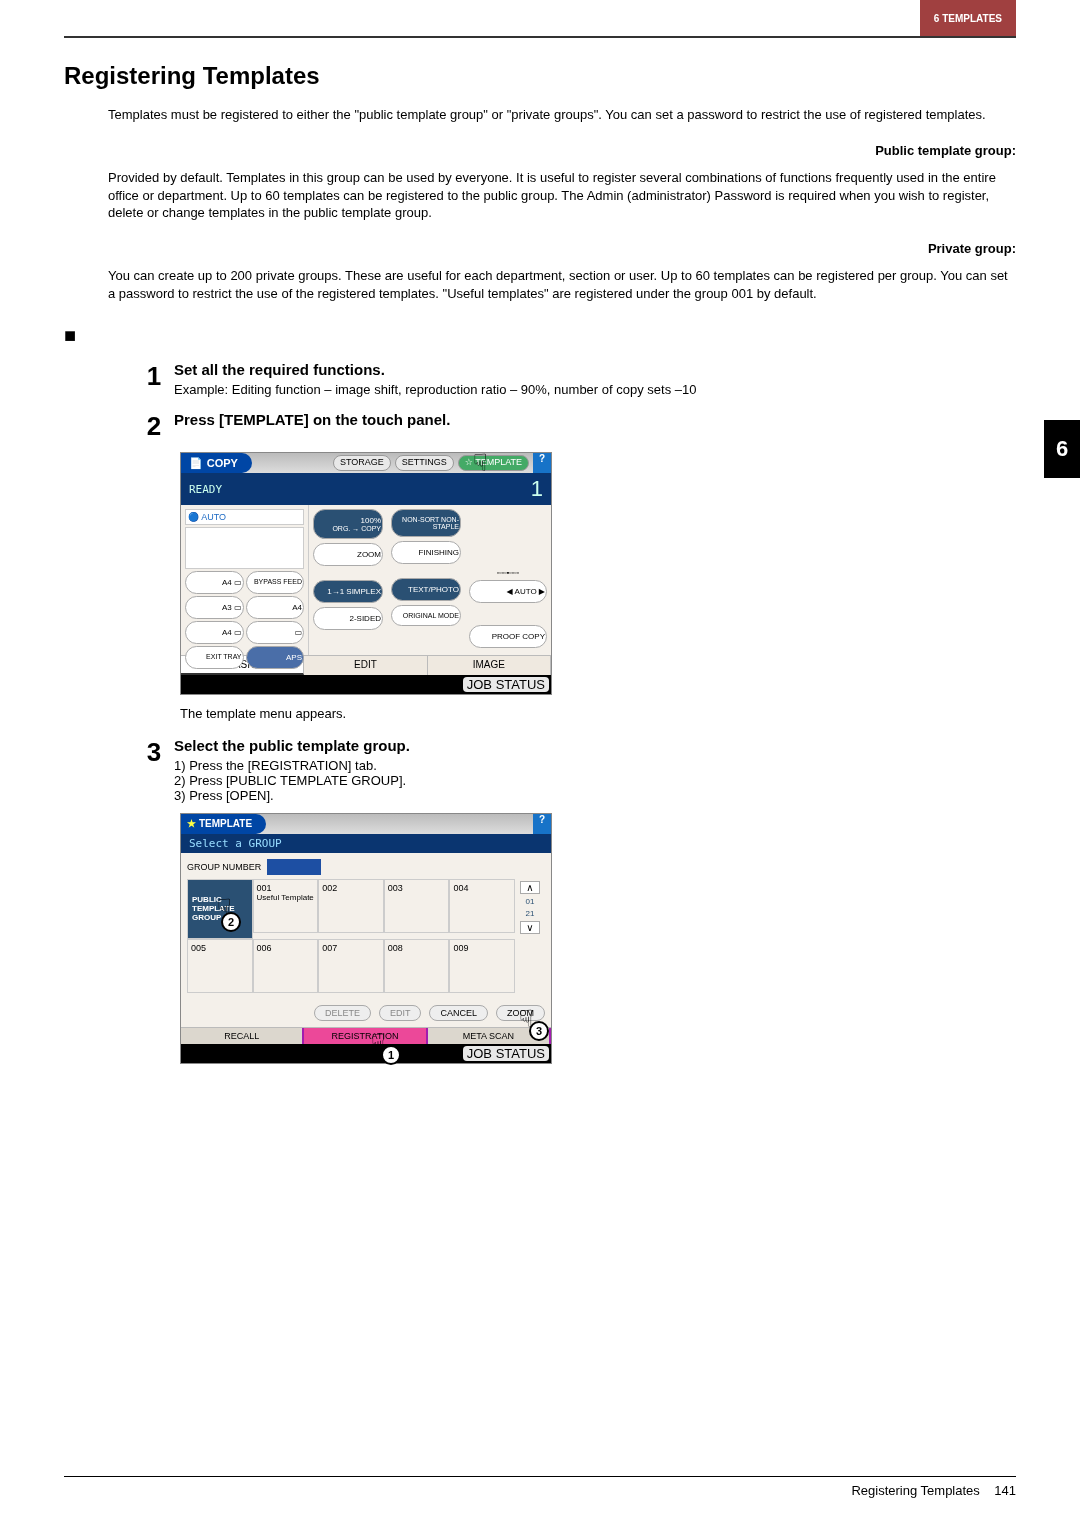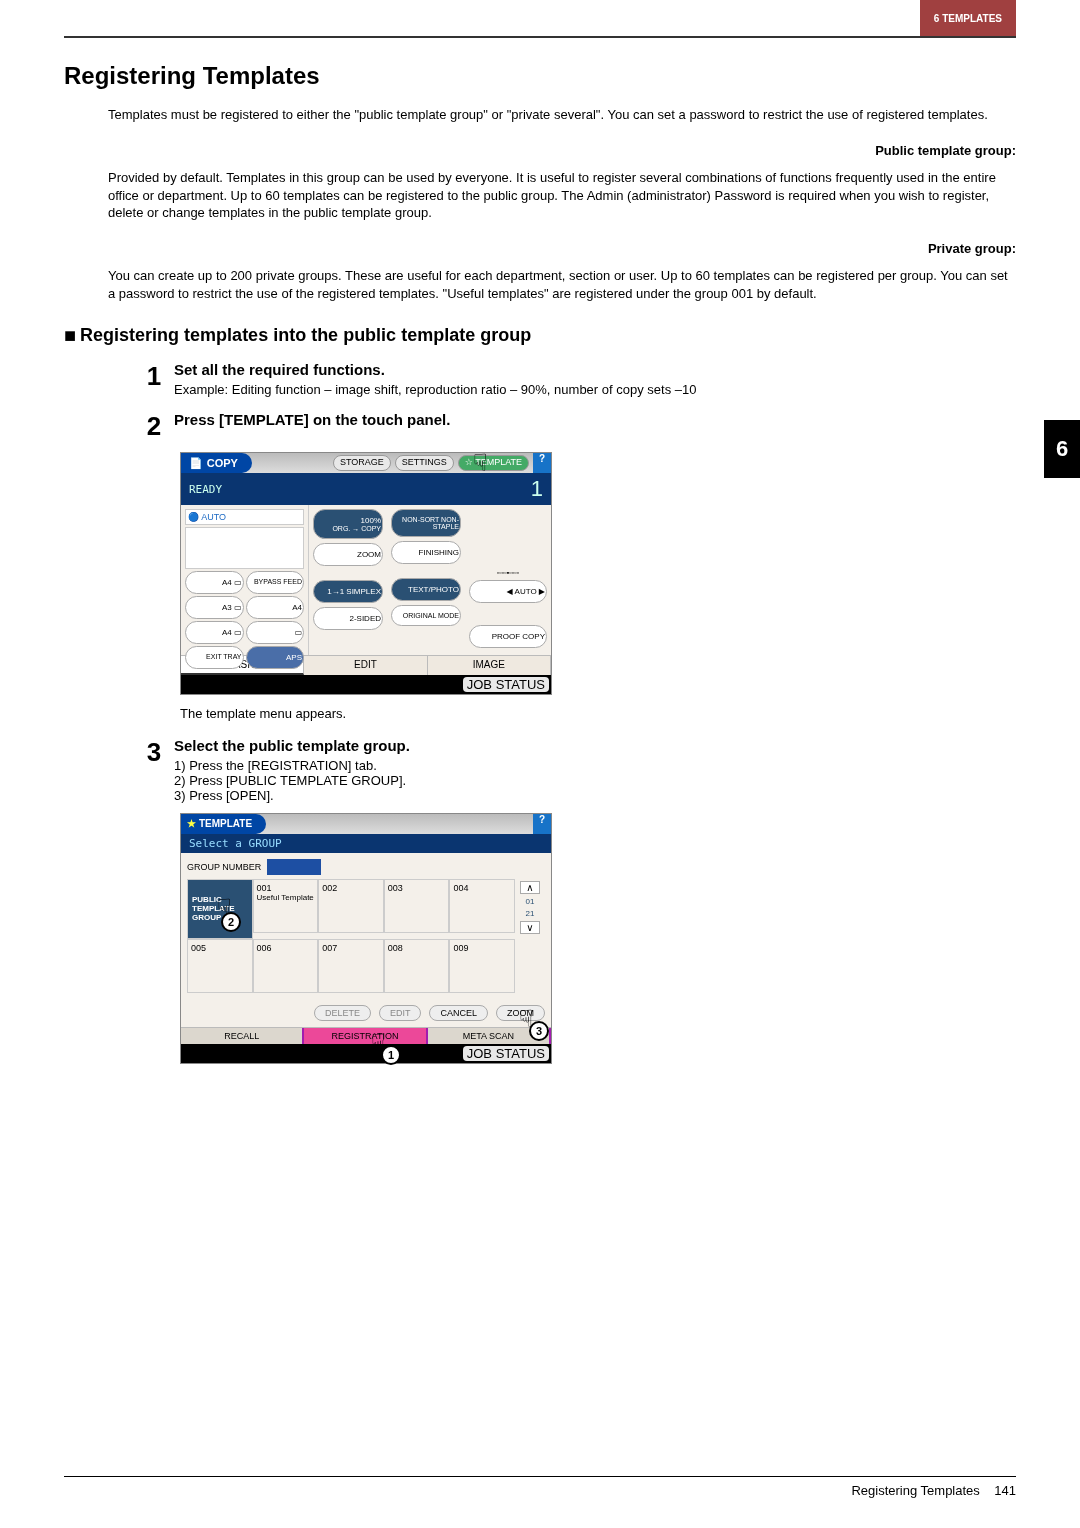--- a/index.html
+++ b/index.html
@@ -313,34 +313,33 @@
 <body>
 
 <div class="page">
   <div class="header-bar">
     <div class="header-tag">6 TEMPLATES</div>
   </div>
 
   <h1 class="page-title">Registering Templates</h1>
 
   <div class="body-indent">
-    <p>Templates must be registered to either the "public template group" or "private several". You can set a password to restrict the use of registered templates.</p>
+    <p>Templates must be registered to either the "public template group" or "private groups". You can set a password to restrict the use of registered templates.</p>
 
     <p class="strong" style="margin-top:18px">Public template group:</p>
     <p>Provided by default. Templates in this group can be used by everyone. It is useful to register several combinations of functions frequently used in the entire office or department. Up to 60 templates can be registered to the public group. The Admin (administrator) Password is required when you wish to register, delete or change templates in the public template group.</p>
 
     <p class="strong" style="margin-top:18px">Private group:</p>
     <p>You can create up to 200 private groups. These are useful for each department, section or user. Up to 60 templates can be registered per group. You can set a password to restrict the use of the registered templates. "Useful templates" are registered under the group 001 by default.</p>
   </div>
 
   <div class="chapter-tab">6</div>
 
   <h2 class="sub-title">
     <span class="square">■</span>
-    <span>Registering templates into the public template group</span>
   </h2>
 
   <div style="margin-left:70px">
 
     <div class="step">
       <div class="step-num">1</div>
       <div class="step-body">
         <div class="step-title">Set all the required functions.</div>
         <div class="step-text">Example: Editing function – image shift, reproduction ratio – 90%, number of copy sets –10</div>
       </div>

